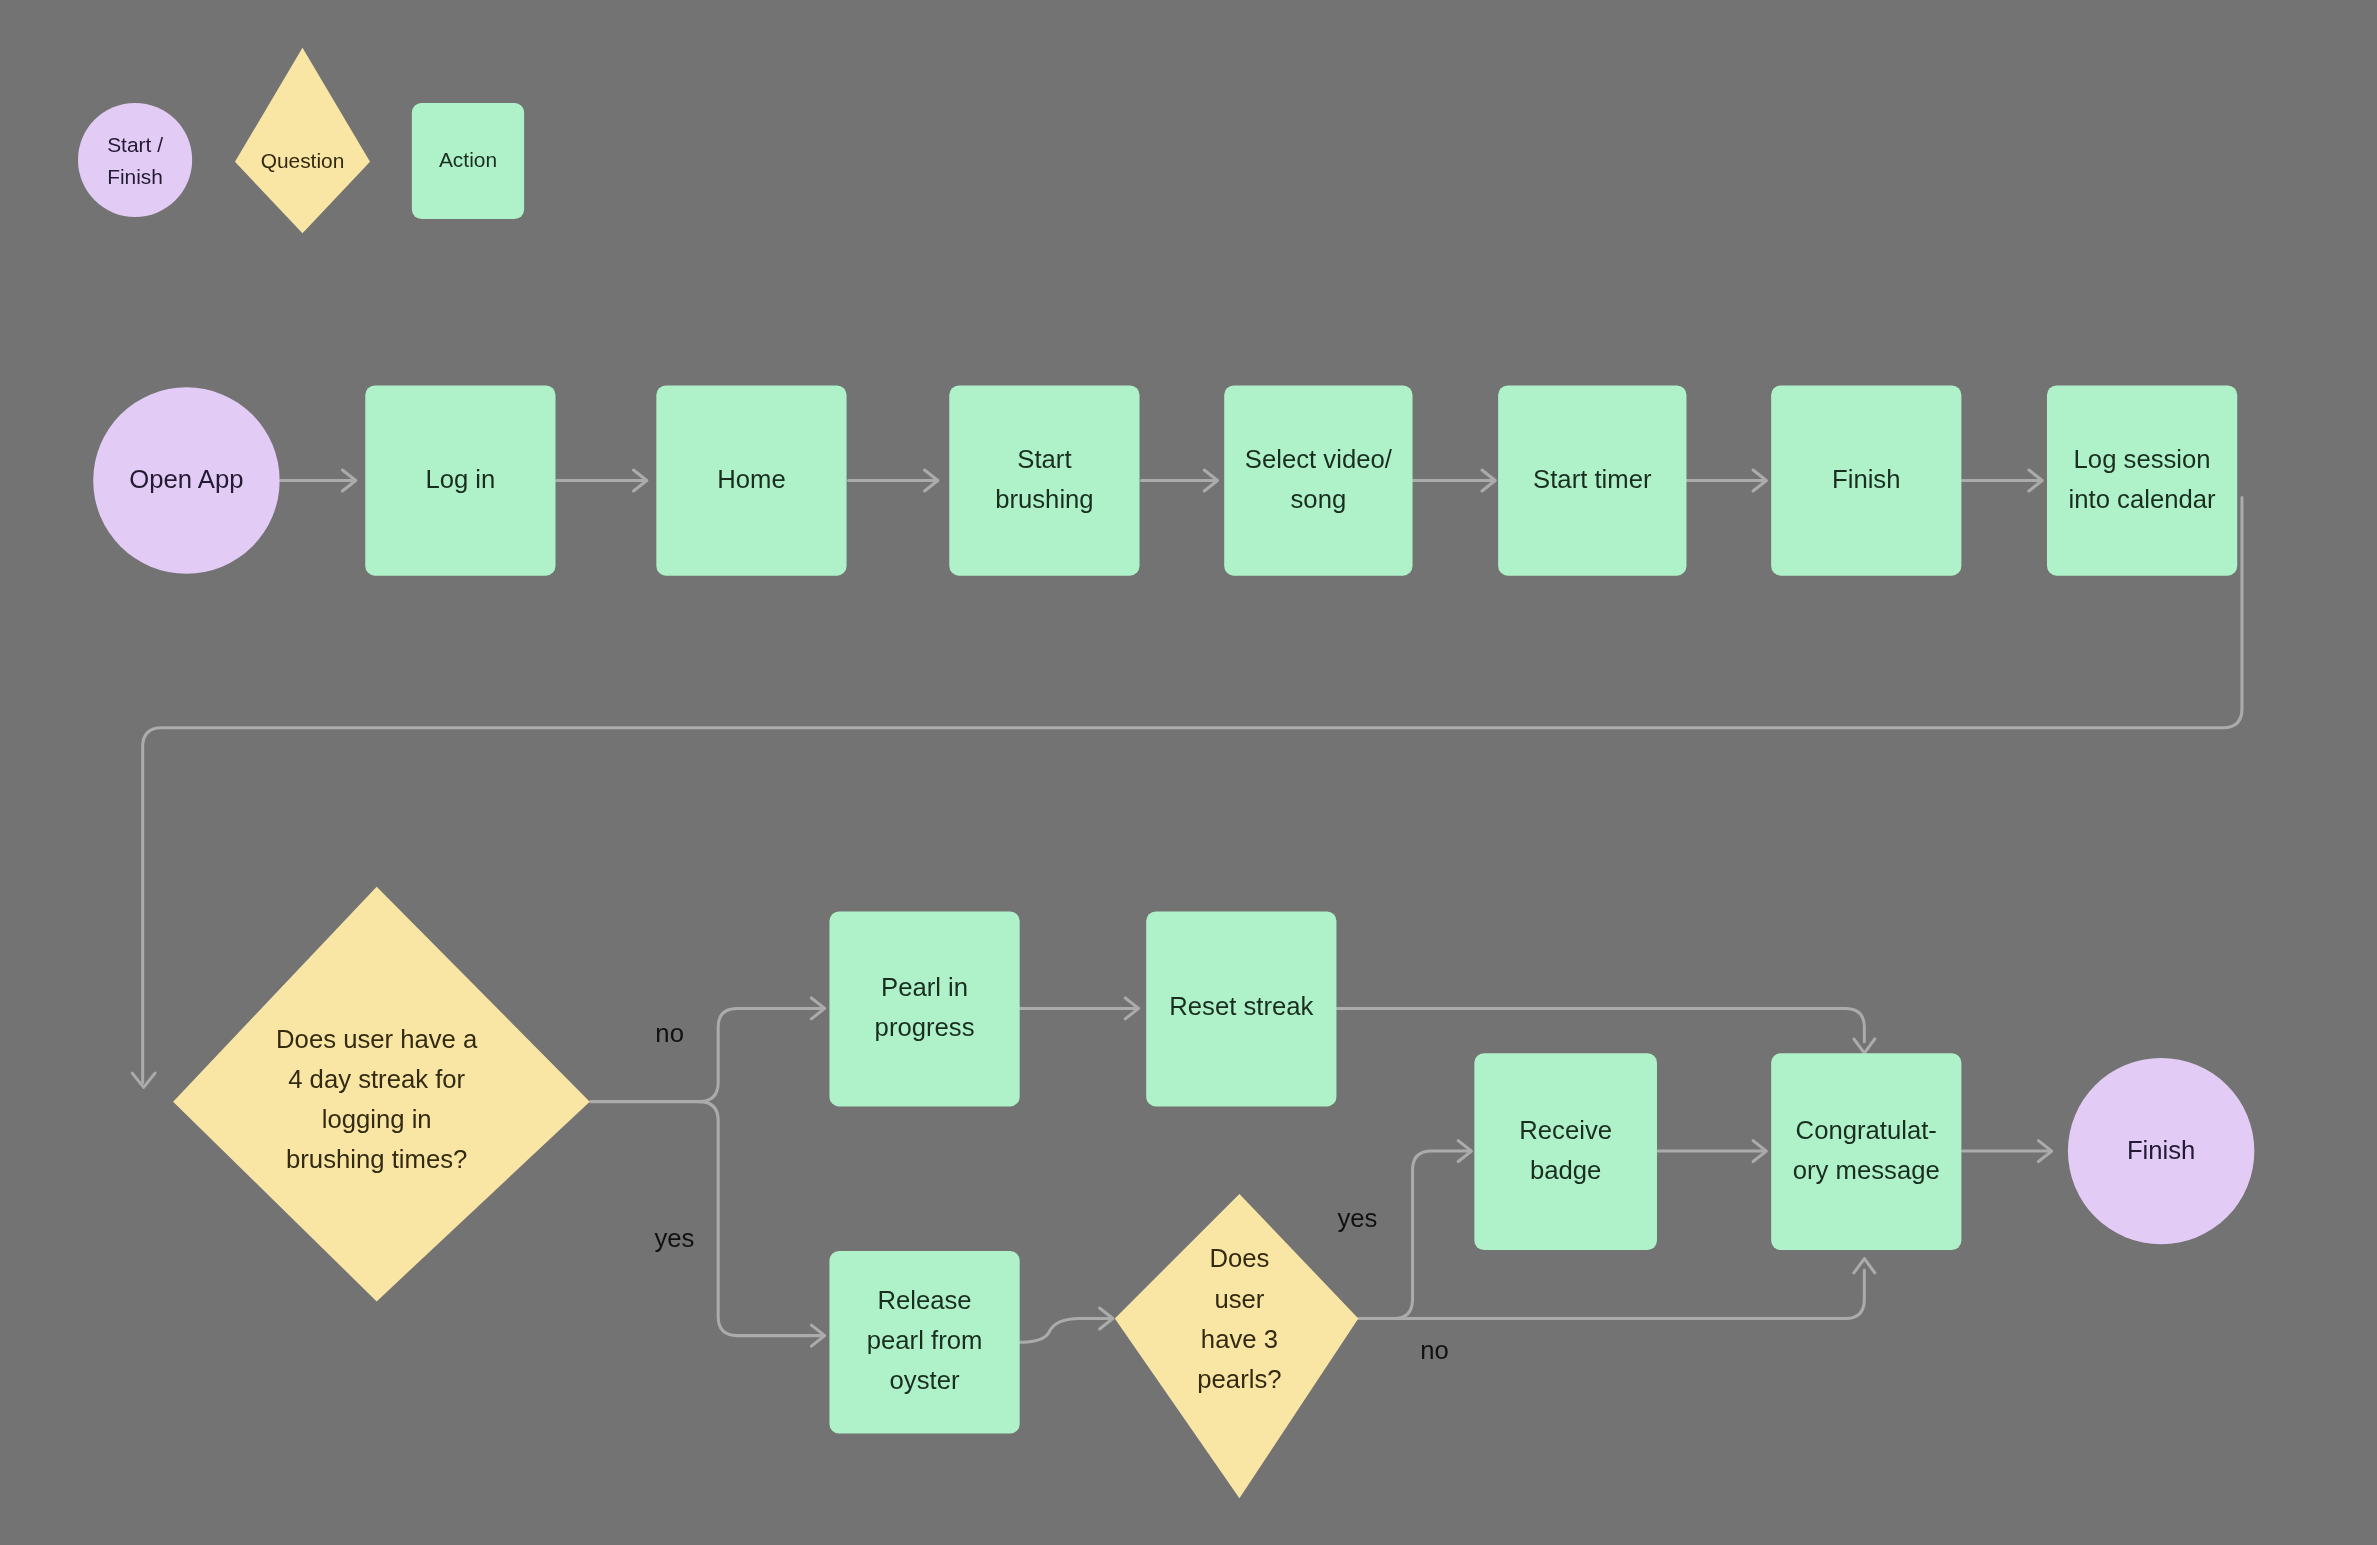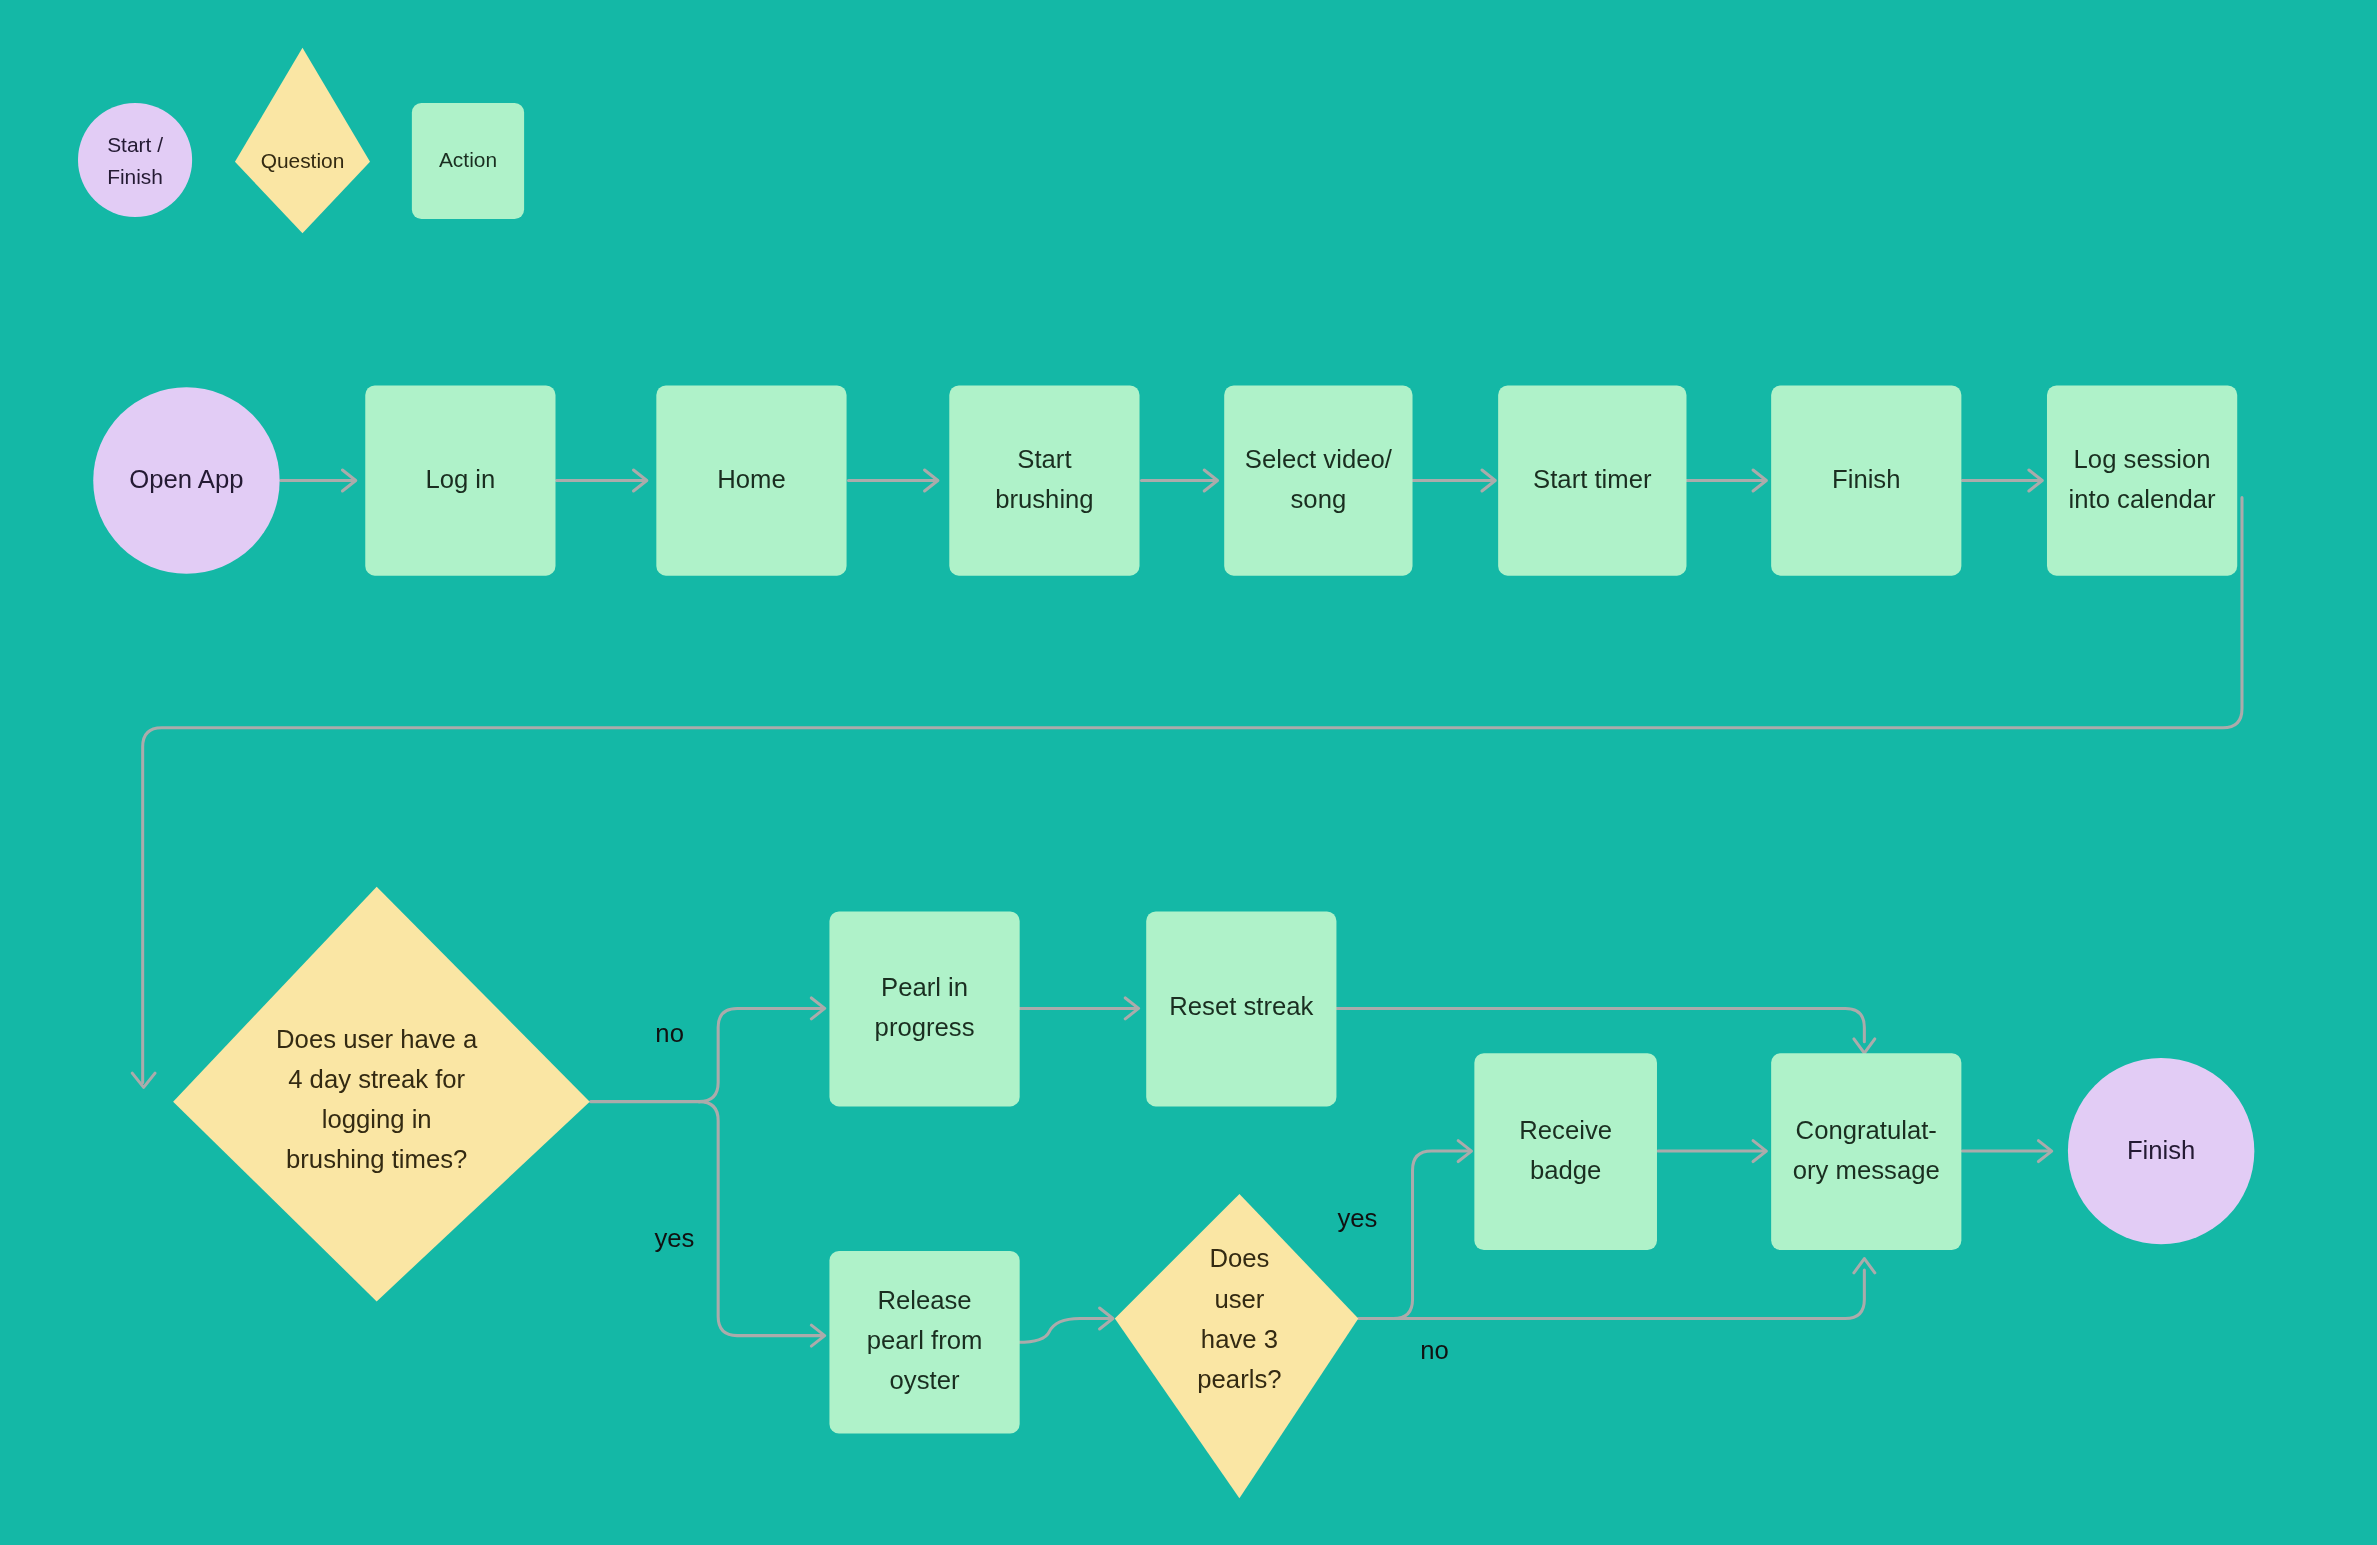--- a/index.html
+++ b/index.html
@@ -10,21 +10,21 @@
   body {
     width: 2378px;
     height: 1546px;
     font-family: "Liberation Sans", sans-serif;
     overflow: hidden;
   }
   #canvas {
     position: relative;
     width: 2378px;
     height: 1546px;
-    background: #14b8a6;
+    background: #737373;
   }
   svg.flow {
     position: absolute;
     left: 0;
     top: 0;
     width: 2378px;
     height: 1546px;
   }
   .node-rect {
     rx: 10;

